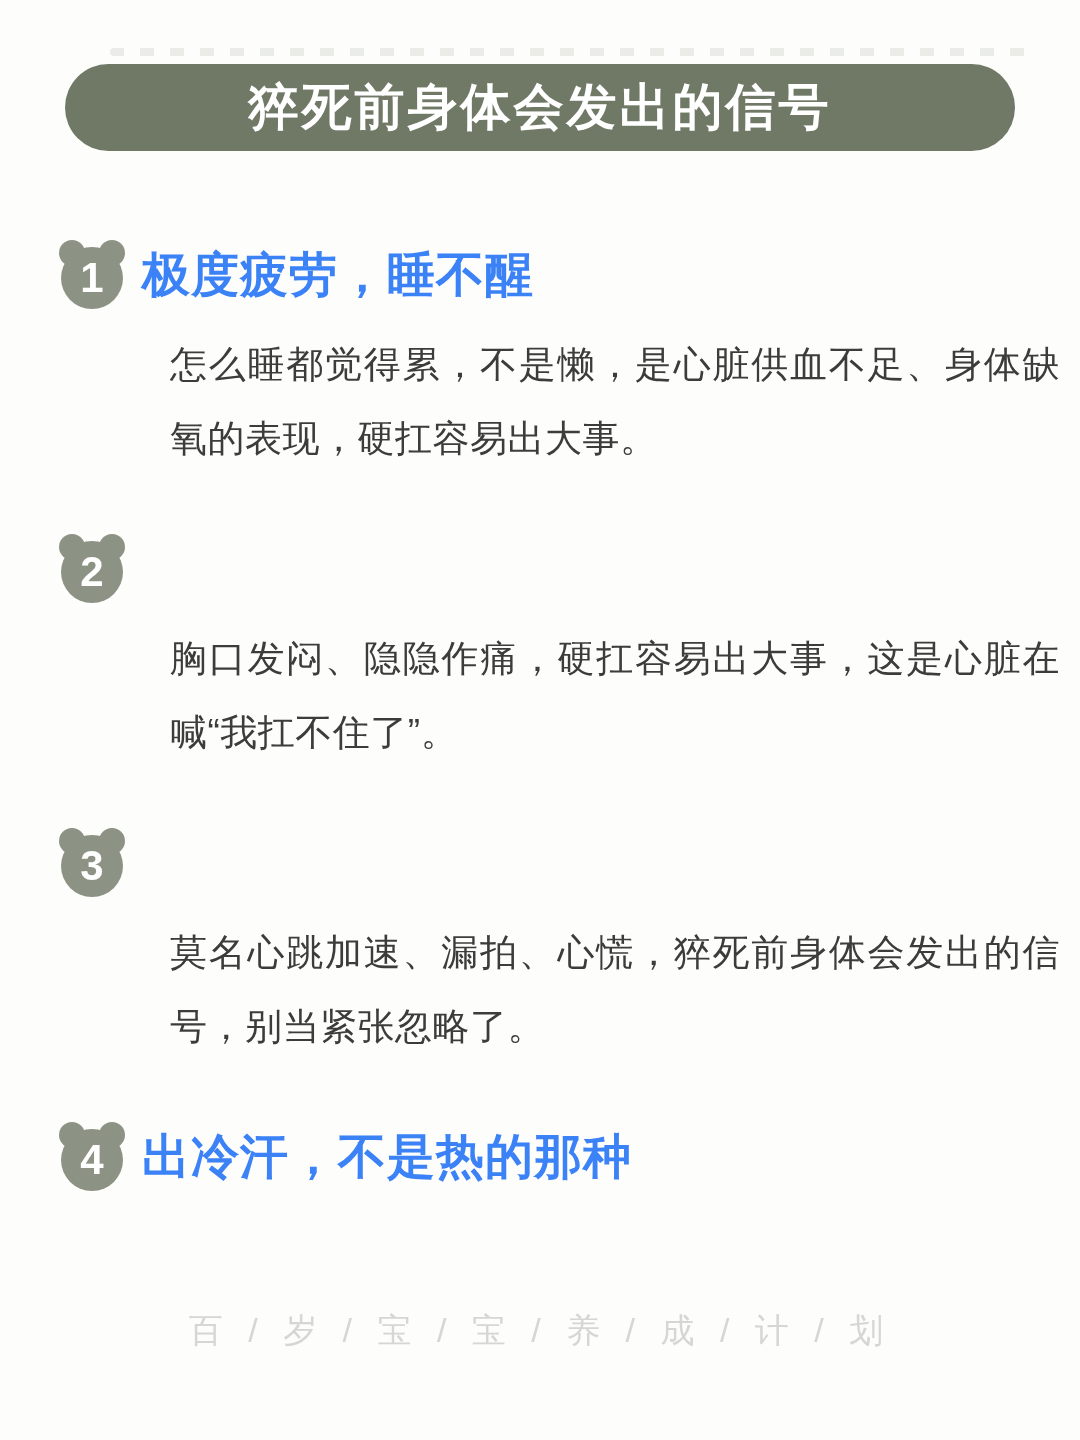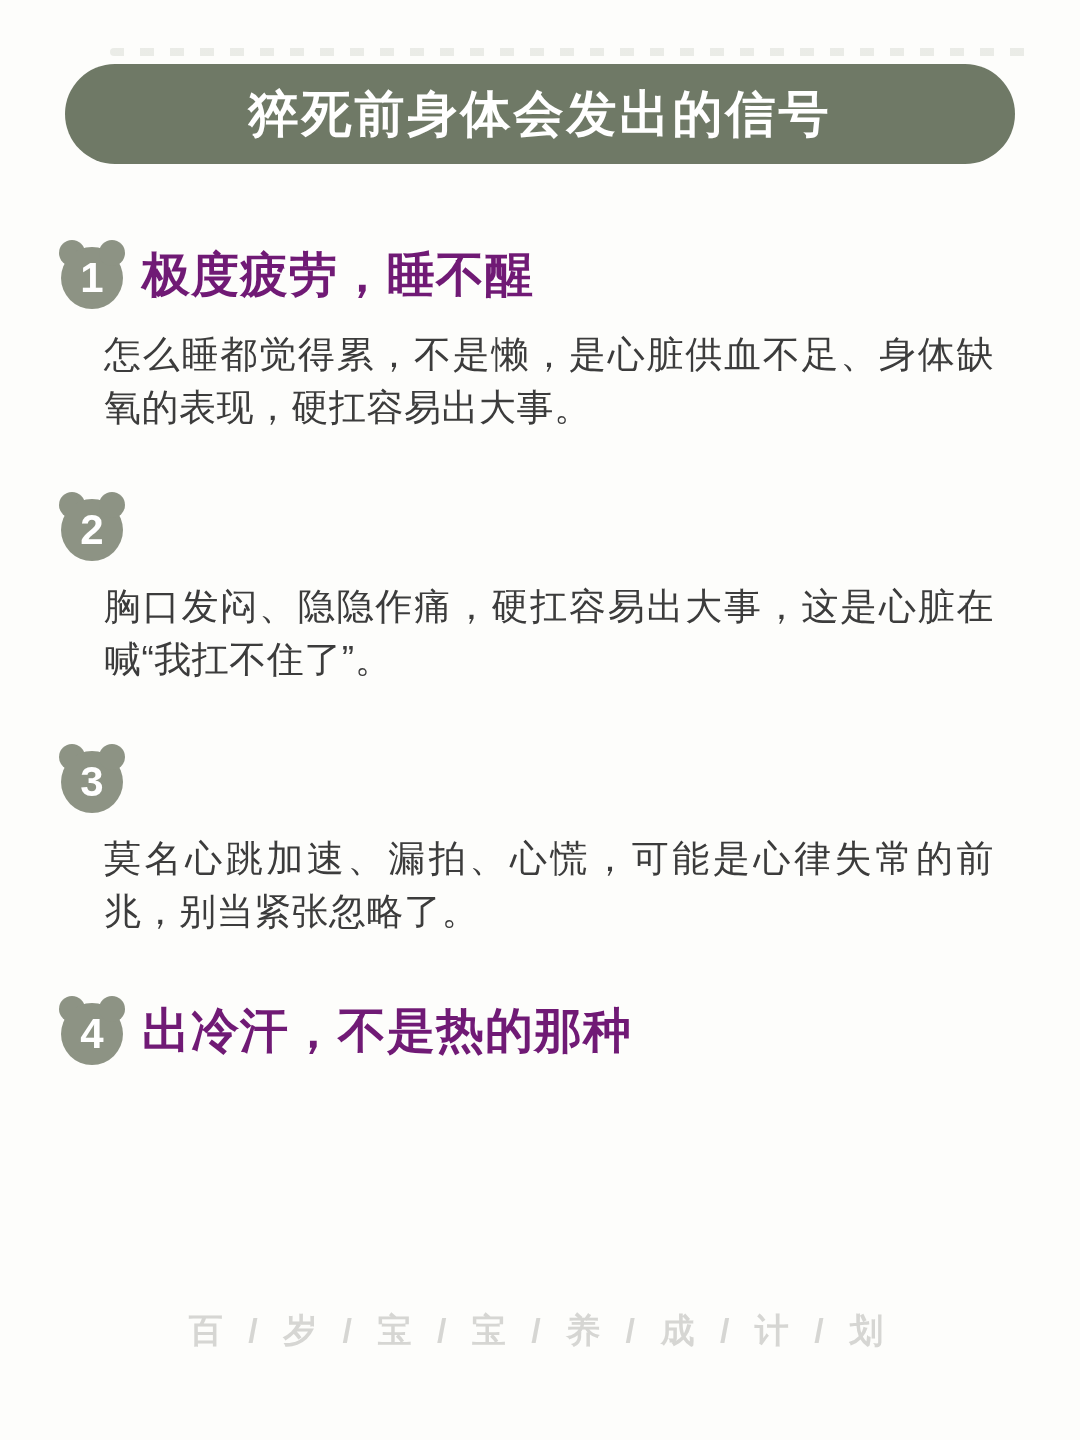--- a/index.html
+++ b/index.html
@@ -28,21 +28,21 @@
       rgba(150,158,140,0.18) 0 14px,
       rgba(0,0,0,0) 14px 30px
     );
     border-radius: 4px;
   }
   .banner {
     position: absolute;
     left: 65px;
     top: 64px;
     width: 950px;
-    height: 100px;
+    height: 87px;
     background: #6f7966;
     border-radius: 50px;
     display: flex;
     align-items: center;
     justify-content: center;
   }
   .banner-title {
     color: #ffffff;
     font-size: 50px;
     font-weight: 800;
@@ -94,45 +94,45 @@
     justify-content: center;
   }
   .badge .num {
     color: #ffffff;
     font-size: 42px;
     font-weight: 700;
     line-height: 1;
   }
   .section-title {
     margin-left: 16px;
-    color: #701a75;
+    color: #3b82f6;
     font-size: 48px;
     font-weight: 800;
     letter-spacing: 1px;
     white-space: nowrap;
   }
   .section-body {
-    margin: 18px 0 0 46px;
+    margin: 18px 0 0 112px;
     width: 890px;
     color: #3c3c3c;
     font-size: 37px;
     font-weight: 500;
-    line-height: 53px;
+    line-height: 74px;
     letter-spacing: 0.5px;
     text-align: justify;
   }
   .footer {
     position: absolute;
     left: 0;
     right: 0;
     bottom: 86px;
     text-align: center;
     color: #d6d6d3;
     font-size: 34px;
-    font-weight: 700;
+    font-weight: 400;
     letter-spacing: 8px;
     white-space: nowrap;
   }
 </style>
 </head>
 <body>
 
 <div class="page">
 
   <div class="dash-strip"></div>
@@ -167,21 +167,21 @@
     </div>
 
     <div class="section">
       <div class="section-head">
         <div class="badge">
           <div class="head-circle">
             <span class="num">3</span>
           </div>
         </div>
       </div>
-      <div class="section-body">莫名心跳加速、漏拍、心慌，可能是心律失常的前兆，别当紧张忽略了。</div>
+      <div class="section-body">莫名心跳加速、漏拍、心慌，猝死前身体会发出的信号，别当紧张忽略了。</div>
     </div>
 
     <div class="section">
       <div class="section-head">
         <div class="badge">
           <div class="head-circle">
             <span class="num">4</span>
           </div>
         </div>
         <div class="section-title">出冷汗，不是热的那种</div>

